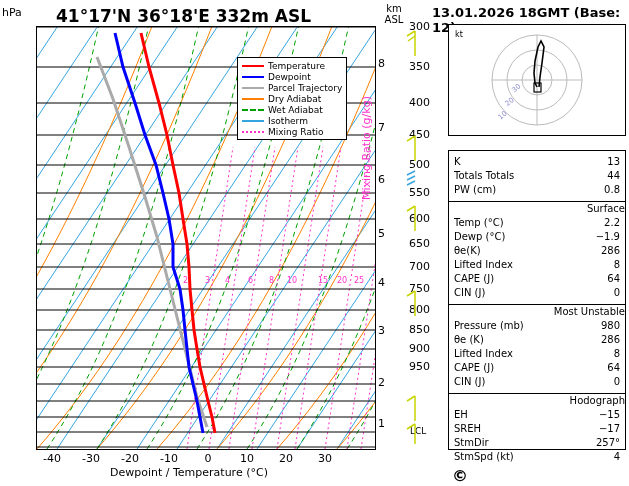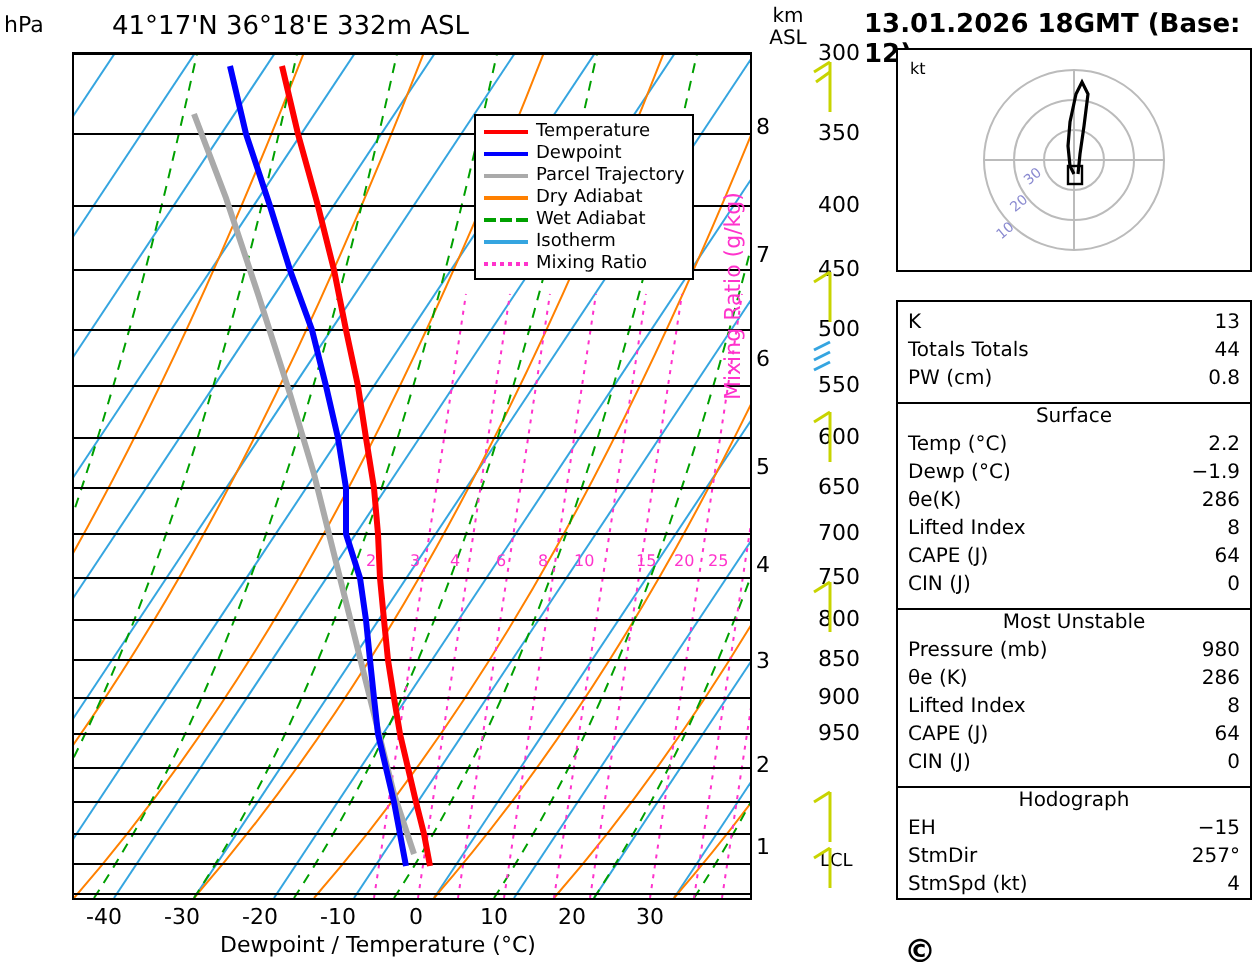--- a/index.html
+++ b/index.html
@@ -2,37 +2,37 @@
 <html><head>
 <meta charset="utf-8">
 <style>
   html,body{margin:0;padding:0;}
   body{width:629px;height:486px;background:#ffffff;font-family:"DejaVu Sans",sans-serif;position:relative;overflow:hidden;}
   .abs{position:absolute;}
   
   #skewt{left:0;top:0;width:430px;height:343px;}
   #plotframe{left:36px;top:26px;width:340px;height:424px;border:1px solid #000;box-sizing:border-box;overflow:hidden;background:#fff;}
   #hpa{left:2px;top:6px;font-size:11px;}
-  #title{left:56px;top:6px;font-size:13px;font-weight:normal;}
+  #title{left:56px;top:6px;font-size:17px;font-weight:bold;}
   #kmlab{left:380px;top:3px;font-size:10px;line-height:11px;text-align:center;width:28px;}
   .ylab{position:absolute;right:0;font-size:11px;text-align:right;width:32px;transform:translateY(-7px);}
   .xlab{position:absolute;font-size:11px;text-align:center;width:40px;transform:translateX(-20px);}
   .kmlabr{position:absolute;left:378px;font-size:11px;transform:translateY(-7px);color:#000;}
   #xaxis-title{left:110px;top:466px;font-size:11px;}
   #mixlabel{left:360px;top:200px;font-size:11px;color:#ff33cc;transform:rotate(-90deg);transform-origin:left top;white-space:nowrap;}
   
   #legend{left:200px;top:30px;background:#fff;border:1px solid #000;padding:2px 4px;font-size:9px;}
   #legend div{display:flex;align-items:center;height:11px;}
   #legend i{display:inline-block;width:22px;height:0;border-top-width:2px;border-top-style:solid;margin-right:4px;}
   
   #rtitle{left:432px;top:5px;font-size:13px;font-weight:bold;}
   #hodo{left:448px;top:24px;width:176px;height:110px;border:1px solid #000;background:#fff;}
   #infobox{left:448px;top:150px;width:176px;height:298px;border:1px solid #000;background:#fff;font-size:10px;}
   .row{display:flex;justify-content:space-between;padding:0 5px;height:14px;line-height:14px;}
-  .sechead{text-align:center;height:14px;line-height:14px;border-top:1px solid #000;}
+  .sechead{text-align:right;height:14px;line-height:14px;border-top:1px solid #000;}
   #credit{left:452px;top:466px;font-size:16px;font-weight:bold;}
   .legend-lbl{white-space:nowrap;}
 </style>
 </head>
 <body>
 
 <div class="abs" id="skewt">
 
   <div class="abs" id="hpa">hPa</div>
   <div class="abs" id="title">41°17'N 36°18'E 332m ASL</div>
@@ -329,20 +329,24 @@
       <span>0</span>
     </div>
   <div style="height:4px"></div>
 
   <div class="sechead">Hodograph</div>
   <div class="row">
       <span>EH</span>
       <span>−15</span>
     </div>
   <div class="row">
+      <span>SREH</span>
+      <span>−17</span>
+    </div>
+  <div class="row">
       <span>StmDir</span>
       <span>257°</span>
     </div>
   <div class="row">
       <span>StmSpd (kt)</span>
       <span>4</span>
     </div>
 </div>
 
 <div class="abs" id="credit">© weatheronline.co.uk</div>

